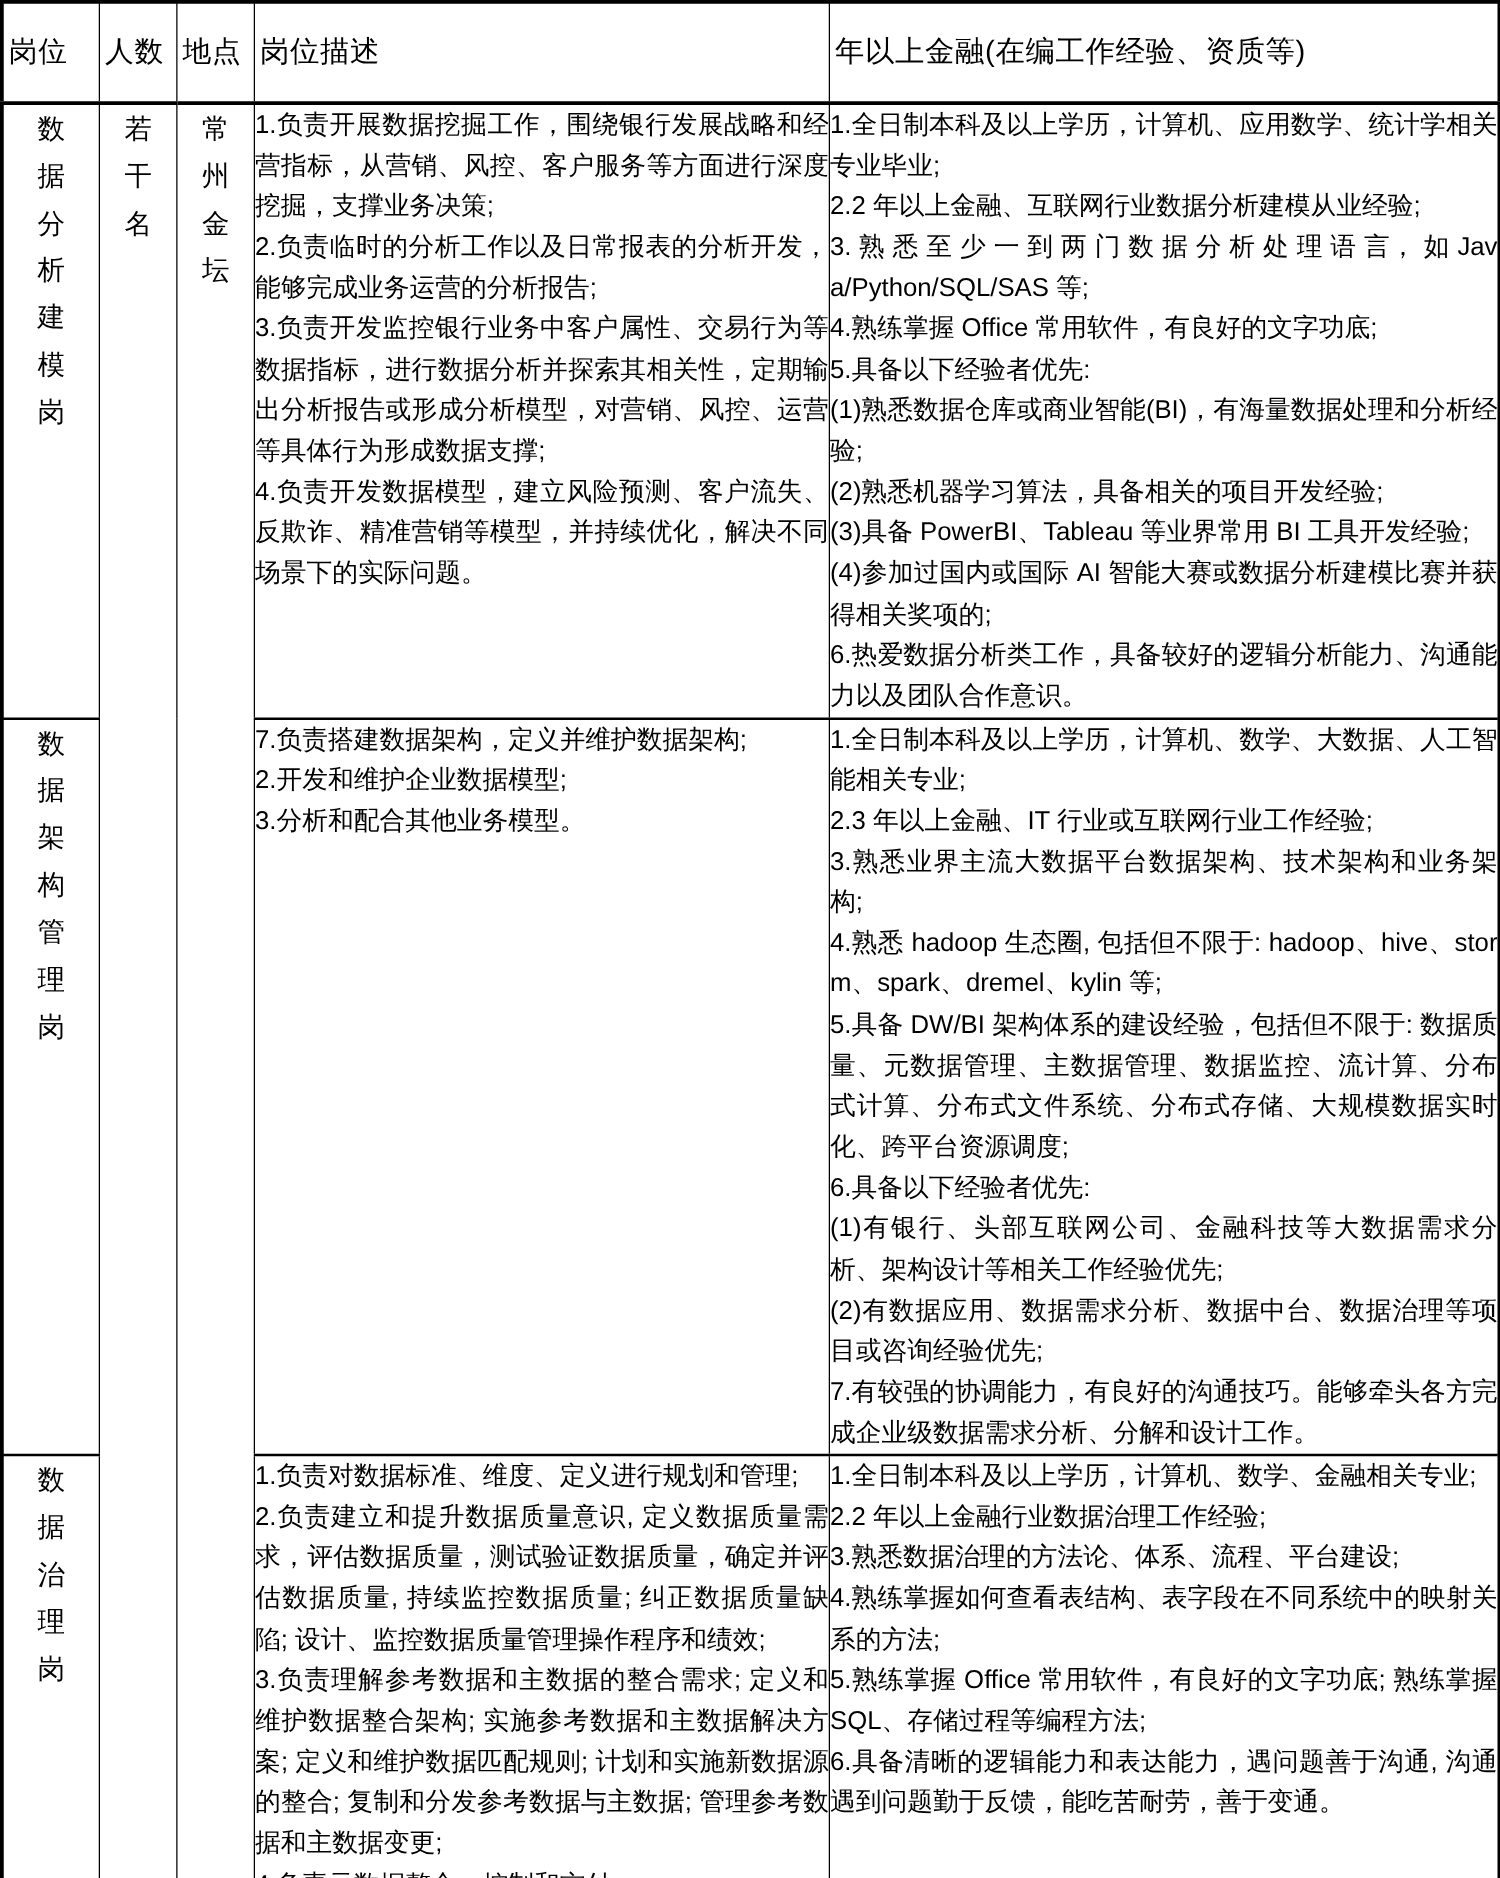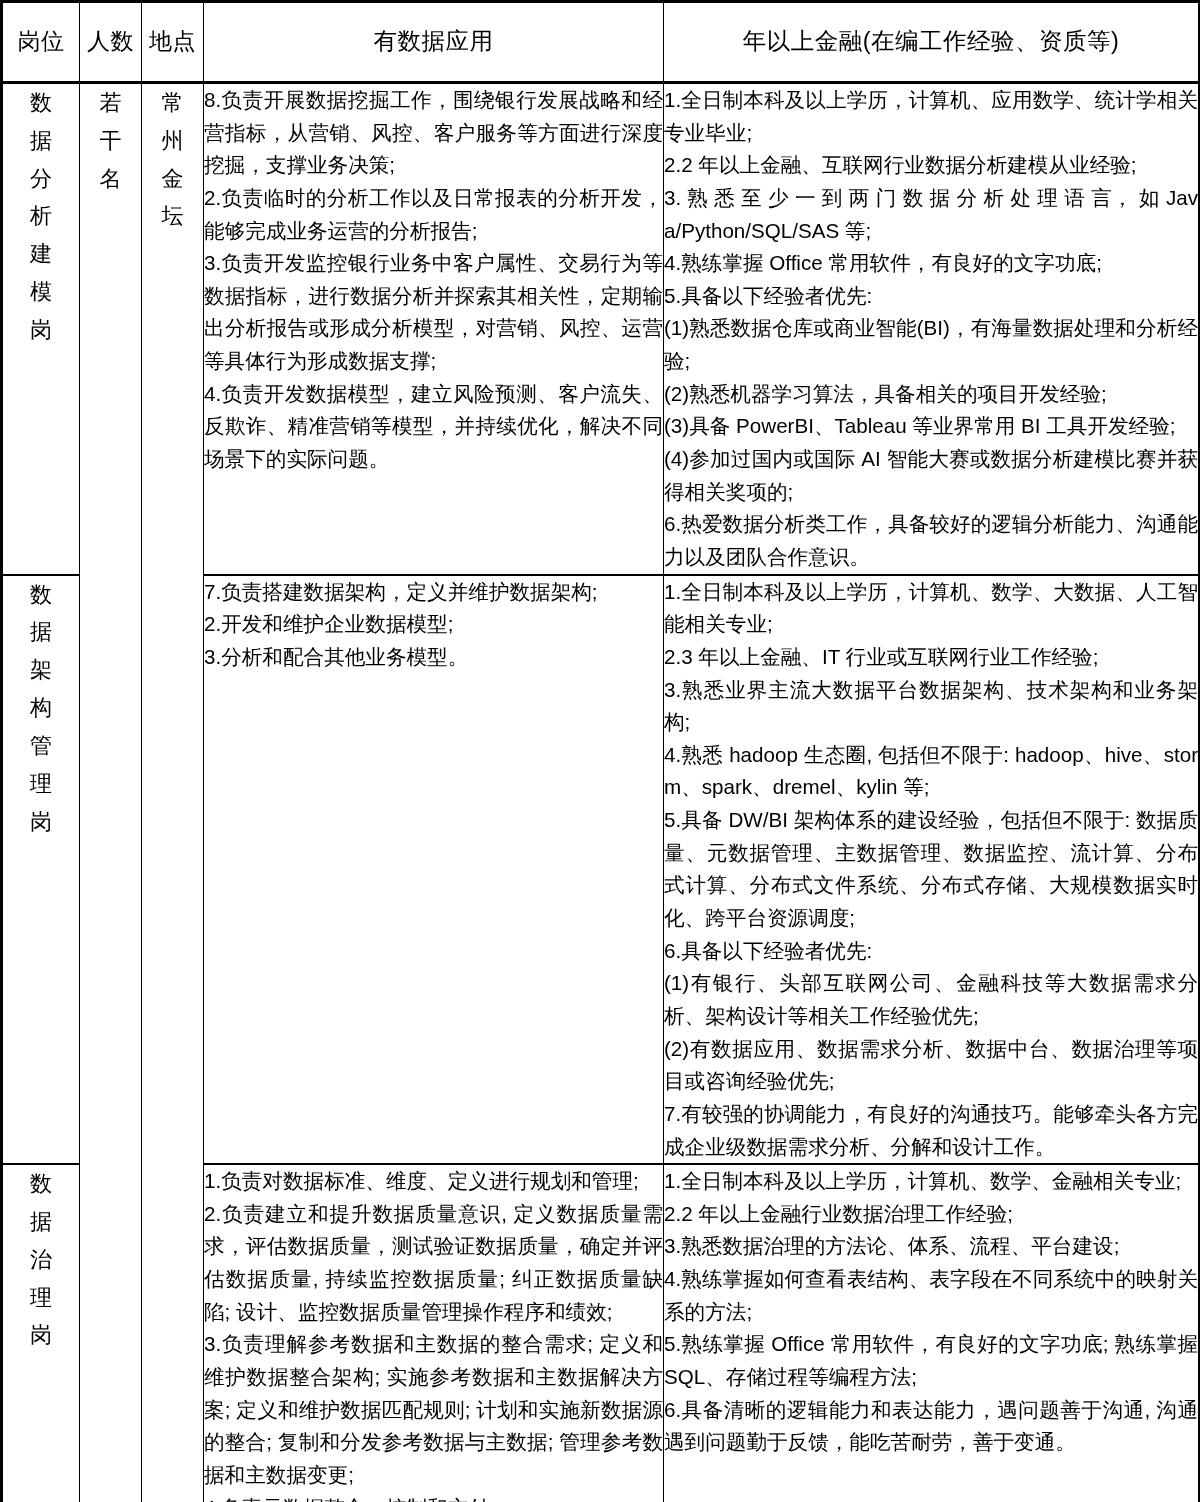--- a/index.html
+++ b/index.html
@@ -35,21 +35,21 @@
   .job-table th,
   .job-table td {
     border: 1px solid #000;
     vertical-align: top;
     padding: 0;
   }
 
   
   .hdr-row th {
     border-bottom: 3px solid #000;
-    text-align: center;
+    text-align: left;
     vertical-align: middle;
     font-weight: normal;
     font-size: 23px;
     line-height: 1.35;
     height: 60px;
     padding: 9px 4px;
     letter-spacing: 0.5px;
   }
   .hdr-row th.wide {
     font-size: 23.5px;
@@ -102,21 +102,21 @@
       <col class="c-count">
       <col class="c-loc">
       <col class="c-desc">
       <col class="c-req">
   </colgroup>
   <thead>
     <tr class="hdr-row">
       <th>岗位</th>
       <th>人数</th>
       <th>地点</th>
-      <th class="wide">有数据应用</th>
+      <th class="wide">岗位描述</th>
       <th class="wide">年以上金融(在编工作经验、资质等)</th>
     </tr>
   </thead>
   <tbody>
     <tr>
       <td class="vcell">
         <span class="vtext">数
 据
 分
 析
@@ -129,21 +129,21 @@
 干
 名</span>
       </td>
       <td class="vcell col-loc" rowspan="3">
         <span class="vtext">常
 州
 金
 坛</span>
       </td>
       <td class="textcell cell-desc">
-        <div class="body-text">8.负责开展数据挖掘工作，围绕银行发展战略和经营指标，从营销、风控、客户服务等方面进行深度挖掘，支撑业务决策;
+        <div class="body-text">1.负责开展数据挖掘工作，围绕银行发展战略和经营指标，从营销、风控、客户服务等方面进行深度挖掘，支撑业务决策;
 2.负责临时的分析工作以及日常报表的分析开发，能够完成业务运营的分析报告;
 3.负责开发监控银行业务中客户属性、交易行为等数据指标，进行数据分析并探索其相关性，定期输出分析报告或形成分析模型，对营销、风控、运营等具体行为形成数据支撑;
 4.负责开发数据模型，建立风险预测、客户流失、反欺诈、精准营销等模型，并持续优化，解决不同场景下的实际问题。</div>
       </td>
       <td class="textcell cell-req v-top">
         <div class="body-text">1.全日制本科及以上学历，计算机、应用数学、统计学相关专业毕业;
 2.2 年以上金融、互联网行业数据分析建模从业经验;
 3. 熟 悉 至 少 一 到 两 门 数 据 分 析 处 理 语 言， 如 Java/Python/SQL/SAS 等;
 4.熟练掌握 Office 常用软件，有良好的文字功底;
 5.具备以下经验者优先:

